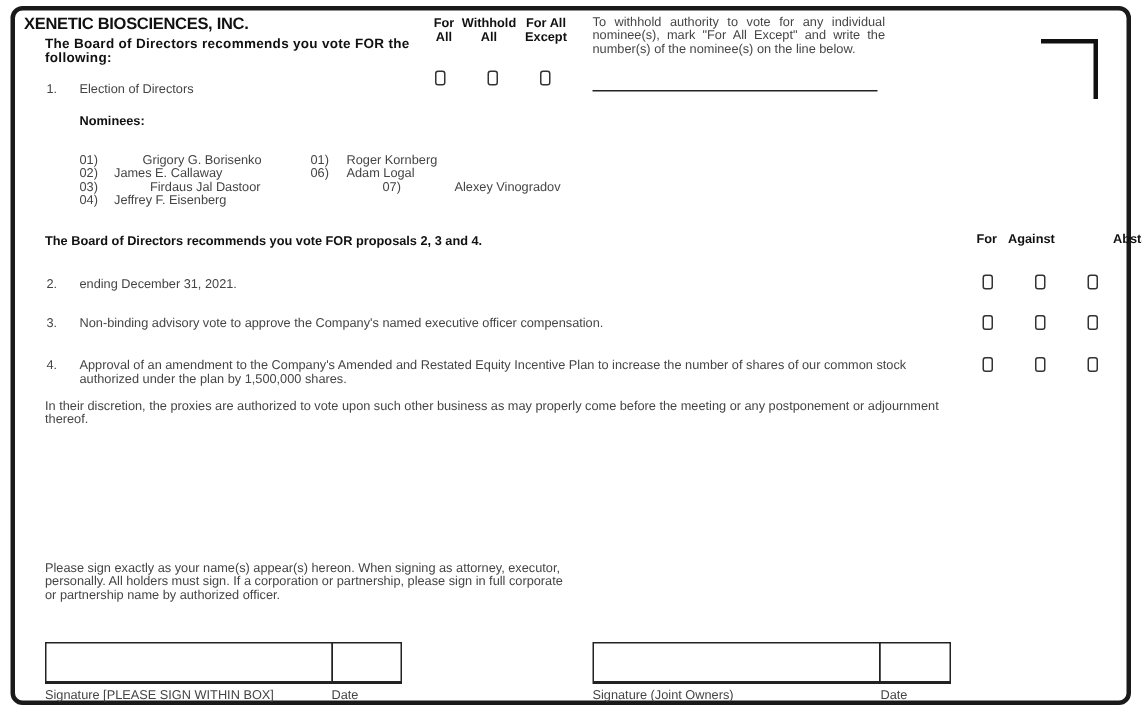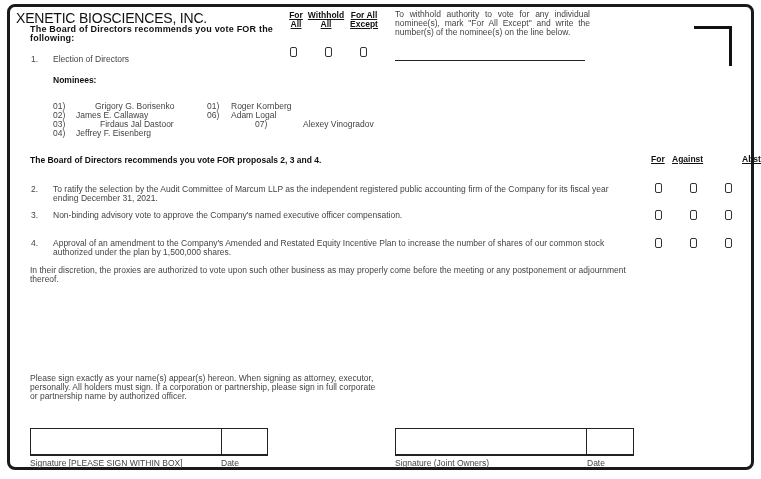--- a/index.html
+++ b/index.html
@@ -3,23 +3,23 @@
 <meta charset="utf-8">
 <style>
   html, body { margin:0; padding:0; background:#fff; }
   body { width:761px; height:479px; position:relative; overflow:hidden;
          font-family:"Liberation Sans", sans-serif; color:#333; }
   .card { position:absolute; left:7px; top:4px; width:747px; height:466px;
           border:3px solid #1a1a1a; border-radius:8px; box-sizing:border-box; }
   .abs { position:absolute; }
   .small { font-size:8.5px; line-height:9px; color:#444; }
   .bold { font-weight:bold; color:#111; }
-  .company { left:16px; top:10px; font-size:14px; font-weight:normal; color:#111; letter-spacing:-0.2px; }
+  .company { left:16px; top:10px; font-size:11px; font-weight:bold; color:#111; letter-spacing:-0.2px; }
   .rec1 { left:30px; top:25px; font-size:9px; line-height:9px; font-weight:bold; color:#111; width:260px; letter-spacing:0.2px; }
-  .colhdr { font-size:8.5px; line-height:8.5px; font-weight:bold; color:#111; text-align:center;text-decoration:underline; }
+  .colhdr { font-size:8.5px; line-height:8.5px; font-weight:bold; color:#111; text-align:center; }
   .cb { width:7px; height:10px; border:1.4px solid #333; border-radius:2px; box-sizing:border-box; }
   .num { width:20px; }
   .line { border-bottom:1px solid #222; }
   .corner { left:694px; top:26px; width:38px; height:40px; border-top:3px solid #111; border-right:3px solid #111; box-sizing:border-box; }
   .sigbox { border:1px solid #222; border-bottom:2px solid #222; box-sizing:border-box; }
   .siglbl { font-size:8.5px; color:#444; }
 </style>
 </head>
 <body>
 
@@ -67,21 +67,20 @@
   <div><span style="display:inline-block;width:48px;padding-left:48px;">07)</span><span>Alexey Vinogradov</span></div>
 </div>
 
 <div class="abs bold" style="left:30px;top:155px;font-size:8.5px;">The Board of Directors recommends you vote FOR proposals 2, 3 and 4.</div>
 <div class="abs colhdr" style="left:651px;top:155px;">For</div>
 <div class="abs colhdr" style="left:672px;top:155px;">Against</div>
 <div class="abs colhdr" style="left:742px;top:155px;">Abstain</div>
 
 <div class="abs small" style="left:31px;top:185px;">2.</div>
 <div class="abs small" style="left:53px;top:185px;width:590px;">
-  <div>To ratify the selection by the Audit Committee of Marcum LLP as the independent registered public accounting firm of the Company for its fiscal year</div>
   <div>ending December 31, 2021.</div>
 </div>
 <div class="abs cb" style="left:655px;top:183px;"></div>
 <div class="abs cb" style="left:690px;top:183px;"></div>
 <div class="abs cb" style="left:725px;top:183px;"></div>
 
 <div class="abs small" style="left:31px;top:211px;">3.</div>
 <div class="abs small" style="left:53px;top:211px;width:590px;">Non-binding advisory vote to approve the Company's named executive officer compensation.</div>
 <div class="abs cb" style="left:655px;top:210px;"></div>
 <div class="abs cb" style="left:690px;top:210px;"></div>

